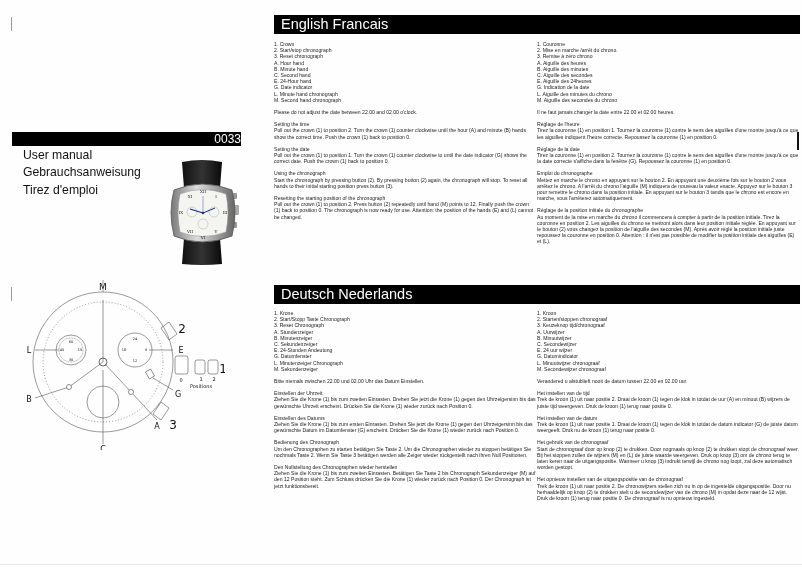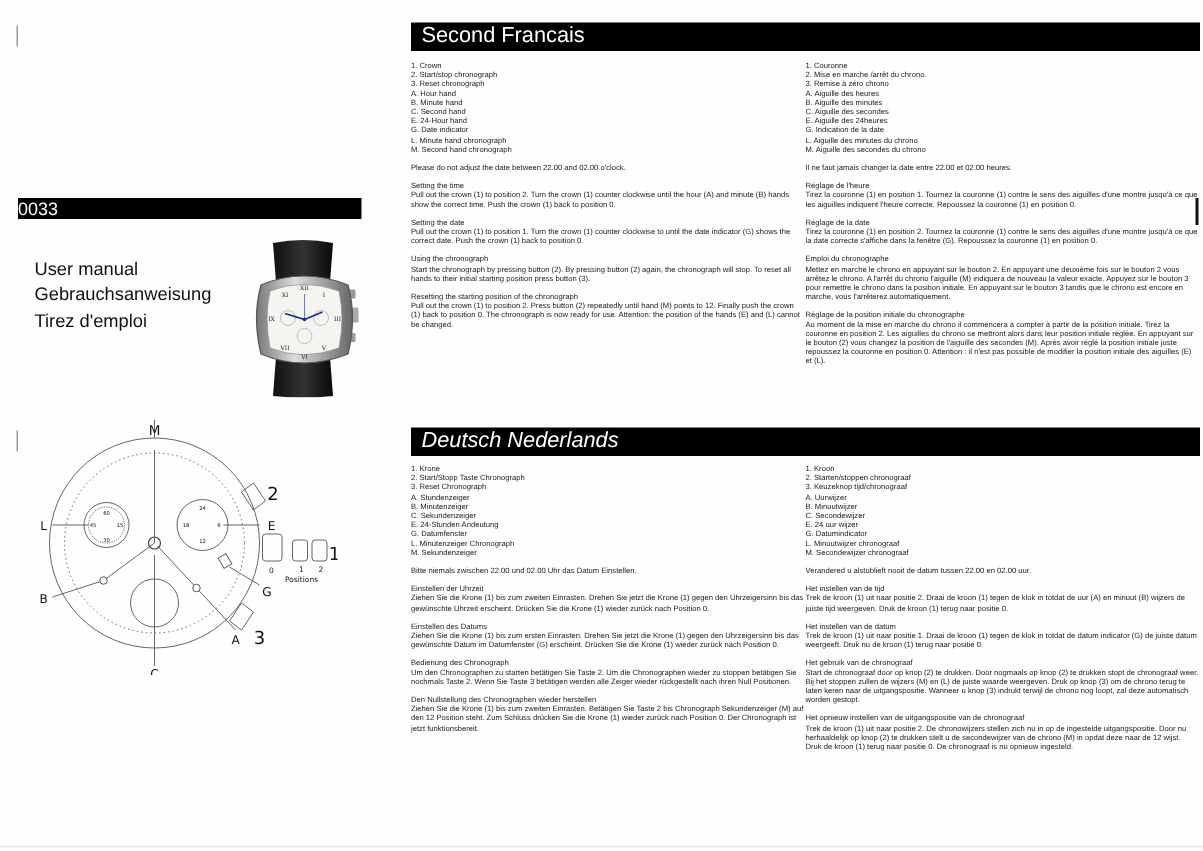--- a/index.html
+++ b/index.html
@@ -3,22 +3,22 @@
 <meta charset="utf-8">
 <style>
   html,body{margin:0;padding:0;background:#fff;}
   body{width:802px;height:567px;position:relative;overflow:hidden;font-family:"Liberation Sans",sans-serif;color:#111;}
   .page{position:absolute;left:0;top:0;width:802px;height:564px;background:#fefefe;}
   .bottom-rule{position:absolute;left:0;top:564px;width:802px;height:1px;background:#e8e8e8;}
   .tick{position:absolute;width:1px;background:#999;}
   .rmark{position:absolute;left:797px;top:132px;width:2px;height:18px;background:#111;}
   .band{position:absolute;background:#000;color:#fff;}
   .band-big{left:274px;width:526px;height:19px;font-size:14.5px;line-height:19px;padding-left:7px;box-sizing:border-box;}
-  .band-code{left:12px;top:132px;width:229px;height:14px;font-size:12px;line-height:14px;text-align:left;}
-  .titles{position:absolute;left:23px;top:171px;font-size:12.2px;line-height:17.3px;}
+  .band-code{left:12px;top:132px;width:229px;height:14px;font-size:12px;line-height:14px;text-align:right;}
+  .titles{position:absolute;left:23px;top:147px;font-size:12.2px;line-height:17.3px;}
   .titles div{white-space:nowrap;}
   .watch{position:absolute;left:160px;top:160px;width:85px;height:105px;}
   .col{position:absolute;width:262px;font-size:5.1px;line-height:6.2px;color:#222;}
   .col .blk{margin-bottom:6px;}
   .col .li{white-space:nowrap;}
   .col p{margin:0;}
   .diagram{position:absolute;left:15px;top:280px;width:210px;height:170px;}
 </style>
 </head>
 <body>
@@ -125,21 +125,21 @@
       <text x="56" y="81" font-size="3.5">30</text>
       <text x="47" y="71" font-size="3.5">45</text>
       <text x="120" y="60" font-size="3.5">24</text>
       <text x="131" y="71" font-size="3.5">6</text>
       <text x="120" y="82" font-size="3.5">12</text>
       <text x="109" y="71" font-size="3.5">18</text>
     </g>
   </svg>
 
   <div class="band band-big" style="top:15px;">
-    <span>Second Francais</span>
+    <span>English Francais</span>
   </div>
 
   <div class="col" style="left:274px;top:41px;">
     <div class="blk">
       <div class="li">1. Crown</div>
         <div class="li">2. Start/stop chronograph</div>
         <div class="li">3. Reset chronograph</div>
         <div class="li">A. Hour hand</div>
         <div class="li">B. Minute hand</div>
         <div class="li">C. Second hand</div>
@@ -192,21 +192,21 @@
     <div class="blk">
         <p>Emploi du chronographe</p>
         <p>Mettez en marche le chrono en appuyant sur le bouton 2. En appuyant une deuxième fois sur le bouton 2 vous arrêtez le chrono. A l'arrêt du chrono l'aiguille (M) indiquera de nouveau la valeur exacte. Appuyez sur le bouton 3 pour remettre le chrono dans la position initiale. En appuyant sur le bouton 3 tandis que le chrono est encore en marche, vous l'arrêterez automatiquement.</p>
       </div>
     <div class="blk">
         <p>Réglage de la position initiale du chronographe</p>
         <p>Au moment de la mise en marche du chrono il commencera à compter à partir de la position initiale. Tirez la couronne en position 2. Les aiguilles du chrono se mettront alors dans leur position initiale réglée. En appuyant sur le bouton (2) vous changez la position de l'aiguille des secondes (M). Après avoir réglé la position initiale juste repoussez la couronne en position 0. Attention : il n'est pas possible de modifier la position initiale des aiguilles (E) et (L).</p>
       </div>
   </div>
 
-  <div class="band band-big" style="top:285px;font-style:italic;">
+  <div class="band band-big" style="top:285px;">
     <span>Deutsch Nederlands</span>
   </div>
 
   <div class="col" style="left:274px;top:310px;">
     <div class="blk">
       <div class="li">1. Krone</div>
         <div class="li">2. Start/Stopp Taste Chronograph</div>
         <div class="li">3. Reset Chronograph</div>
         <div class="li">A. Stundenzeiger</div>
         <div class="li">B. Minutenzeiger</div>

